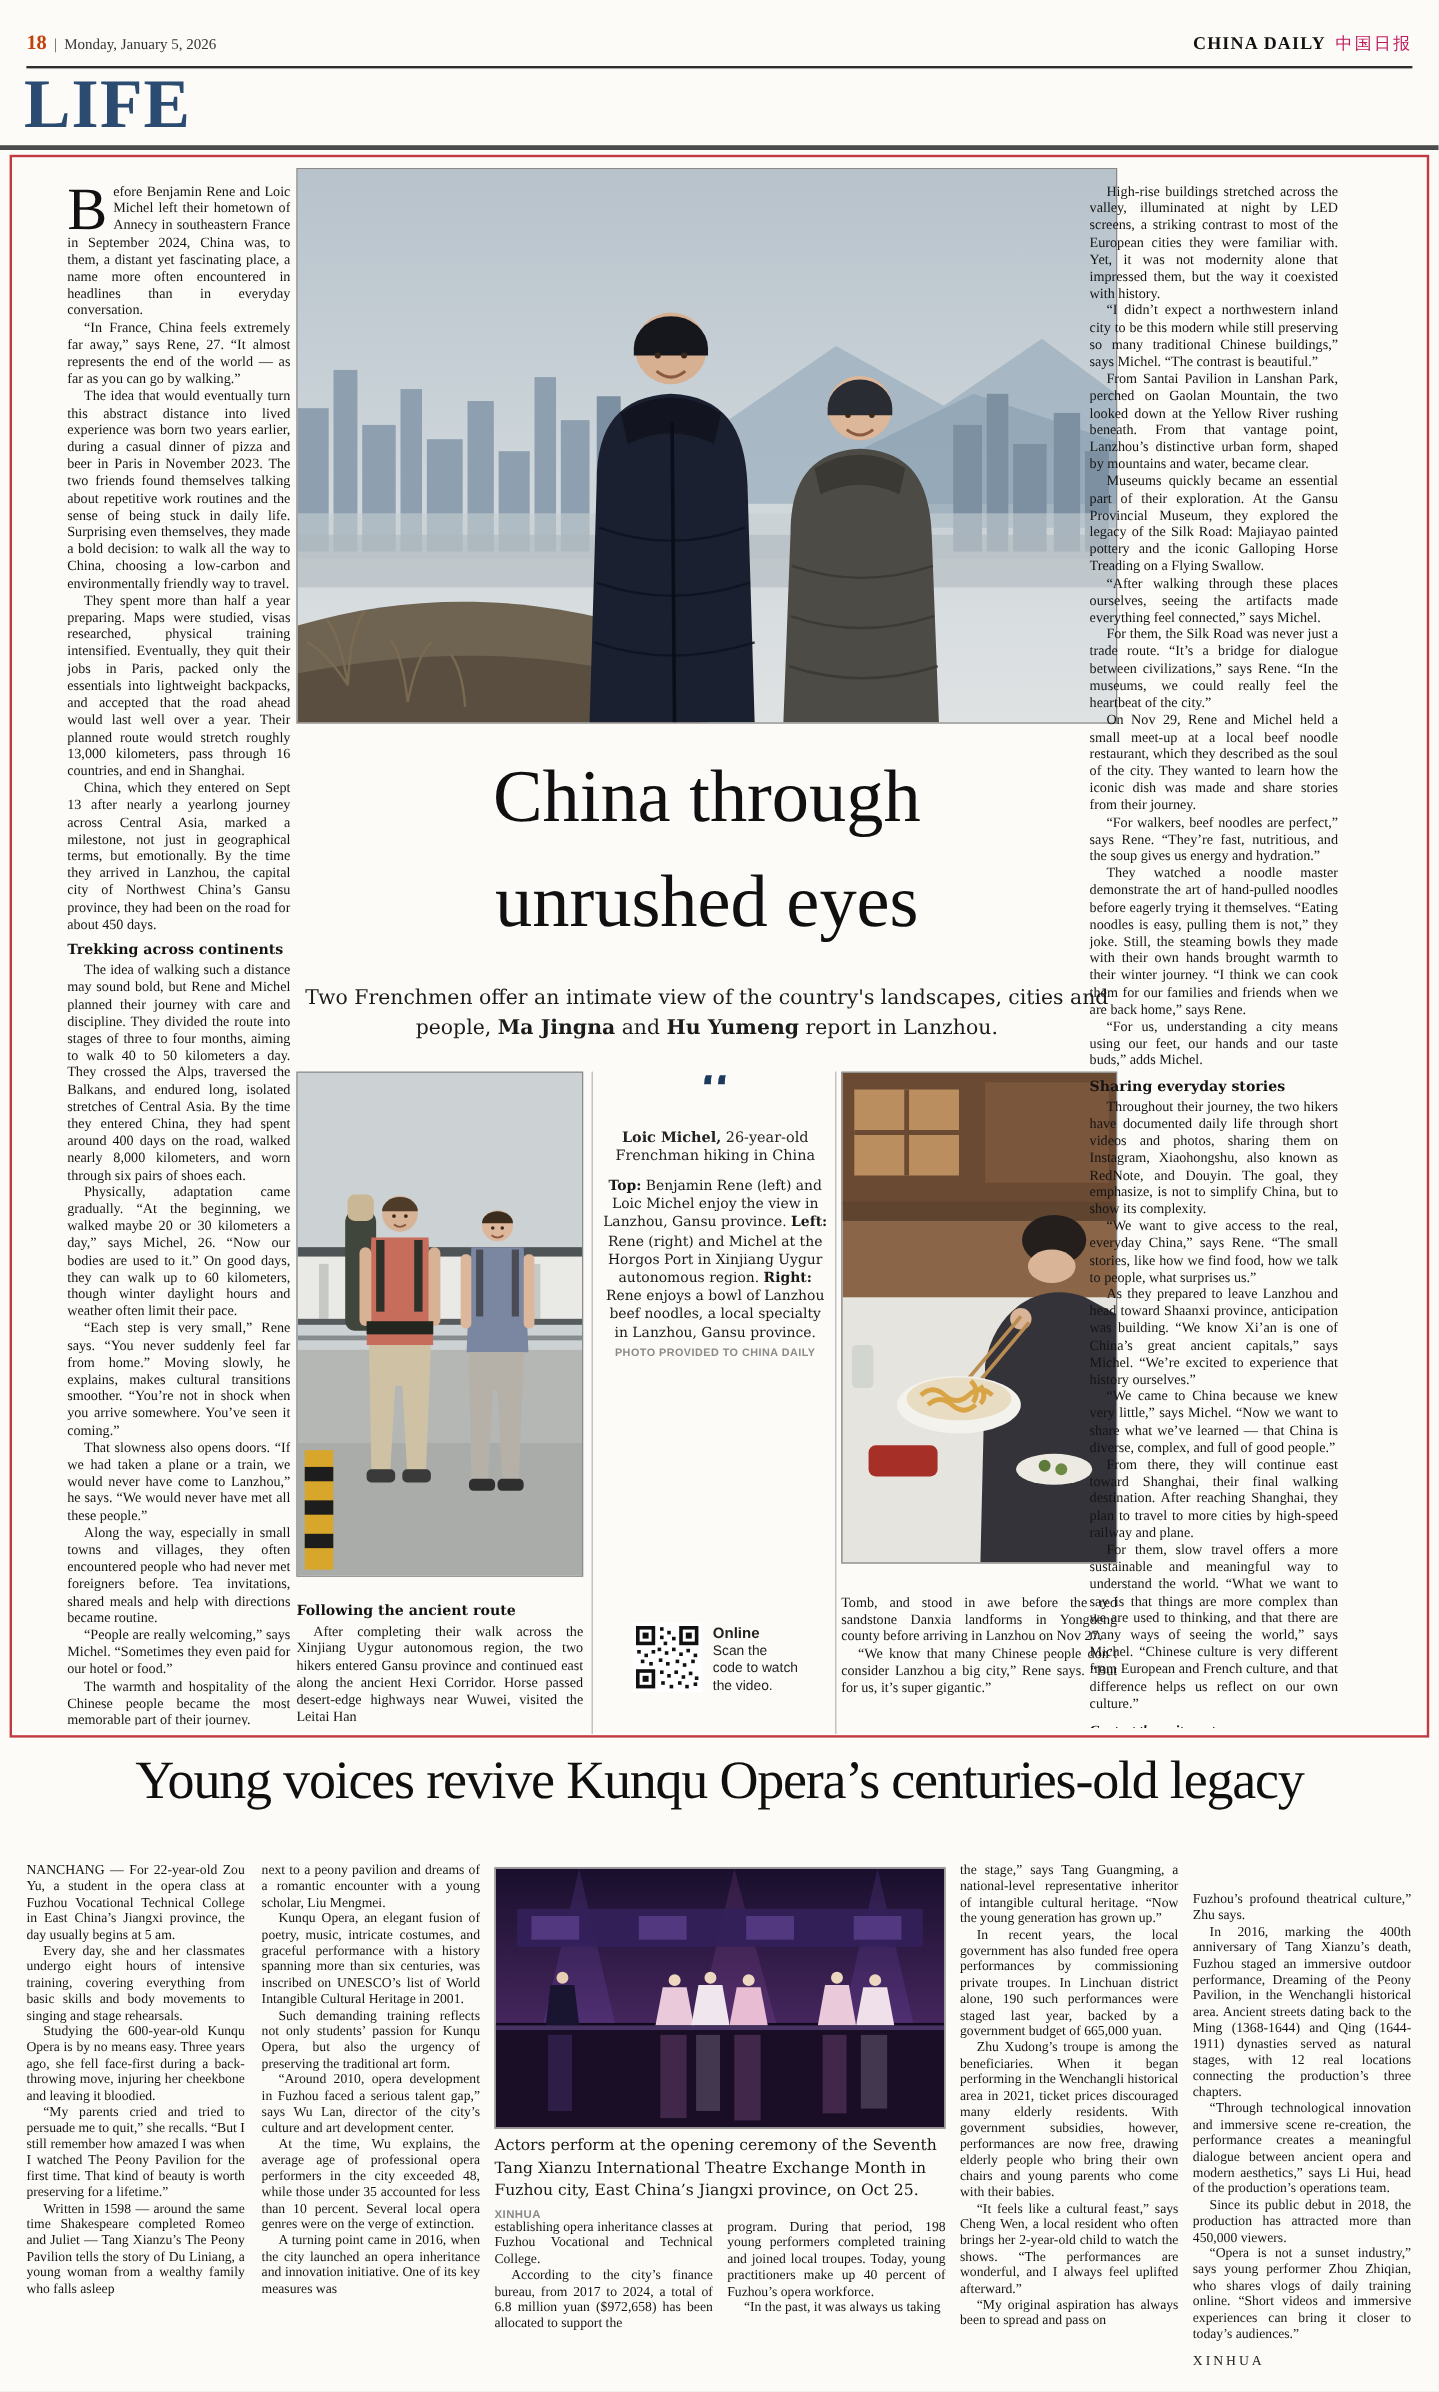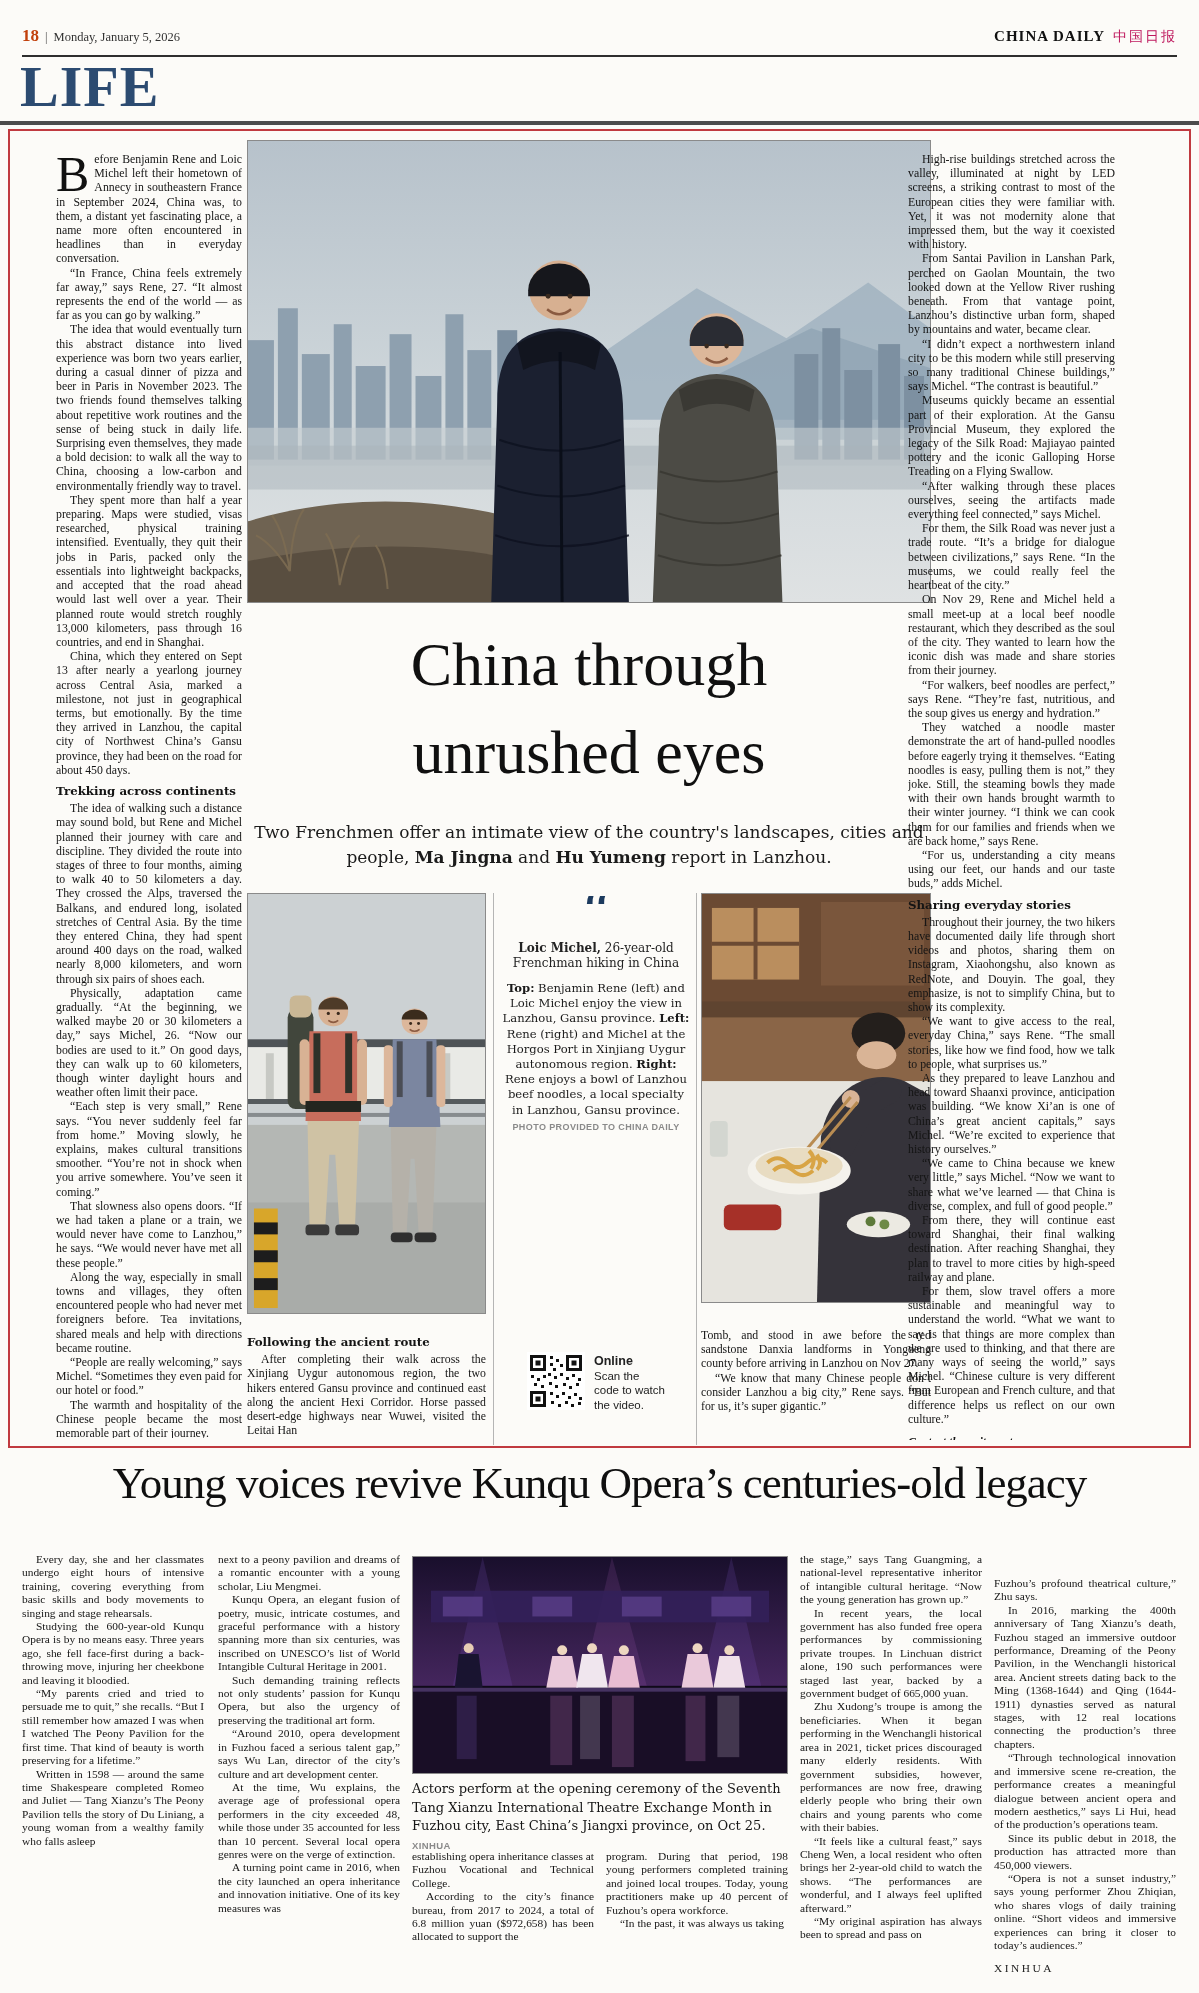--- a/index.html
+++ b/index.html
@@ -374,22 +374,22 @@
     </div>
   </div>
 
   <div class="bodycol tombcol">
     <p class="noindent">Tomb, and stood in awe before the red sandstone Danxia landforms in Yongdeng county before arriving in Lanzhou on Nov 27.</p>
     <p>“We know that many Chinese people don’t consider Lanzhou a big city,” Rene says. “But for us, it’s super gigantic.”</p>
   </div>
 
   <div class="bodycol a1-col5">
     <p>High-rise buildings stretched across the valley, illuminated at night by LED screens, a striking contrast to most of the European cities they were familiar with. Yet, it was not modernity alone that impressed them, but the way it coexisted with history.</p>
+    <p>“I didn’t expect a northwestern inland city to be this modern while still preserving so many traditional Chinese buildings,” says Michel. “The contrast is beautiful.”</p>
     <p>From Santai Pavilion in Lanshan Park, perched on Gaolan Mountain, the two looked down at the Yellow River rushing beneath. From that vantage point, Lanzhou’s distinctive urban form, shaped by mountains and water, became clear.</p>
-    <p>“I didn’t expect a northwestern inland city to be this modern while still preserving so many traditional Chinese buildings,” says Michel. “The contrast is beautiful.”</p>
     <p>Museums quickly became an essential part of their exploration. At the Gansu Provincial Museum, they explored the legacy of the Silk Road: Majiayao painted pottery and the iconic Galloping Horse Treading on a Flying Swallow.</p>
     <p>“After walking through these places ourselves, seeing the artifacts made everything feel connected,” says Michel.</p>
     <p>For them, the Silk Road was never just a trade route. “It’s a bridge for dialogue between civilizations,” says Rene. “In the museums, we could really feel the heartbeat of the city.”</p>
     <p>On Nov 29, Rene and Michel held a small meet-up at a local beef noodle restaurant, which they described as the soul of the city. They wanted to learn how the iconic dish was made and share stories from their journey.</p>
     <p>“For walkers, beef noodles are perfect,” says Rene. “They’re fast, nutritious, and the soup gives us energy and hydration.”</p>
     <p>They watched a noodle master demonstrate the art of hand-pulled noodles before eagerly trying it themselves. “Eating noodles is easy, pulling them is not,” they joke. Still, the steaming bowls they made with their own hands brought warmth to their winter journey. “I think we can cook them for our families and friends when we are back home,” says Rene.</p>
     <p>“For us, understanding a city means using our feet, our hands and our taste buds,” adds Michel.</p>
     <p class="subhead">Sharing everyday stories</p>
     <p>Throughout their journey, the two hikers have documented daily life through short videos and photos, sharing them on Instagram, Xiaohongshu, also known as RedNote, and Douyin. The goal, they emphasize, is not to simplify China, but to show its complexity.</p>
     <p>“We want to give access to the real, everyday China,” says Rene. “The small stories, like how we find food, how we talk to people, what surprises us.”</p>
@@ -397,20 +397,21 @@
     <p>“We came to China because we knew very little,” says Michel. “Now we want to share what we’ve learned — that China is diverse, complex, and full of good people.”</p>
     <p>From there, they will continue east toward Shanghai, their final walking destination. After reaching Shanghai, they plan to travel to more cities by high-speed railway and plane.</p>
     <p>For them, slow travel offers a more sustainable and meaningful way to understand the world. “What we want to say is that things are more complex than we are used to thinking, and that there are many ways of seeing the world,” says Michel. “Chinese culture is very different from European and French culture, and that difference helps us reflect on our own culture.”</p>
     <p class="contact">Contact the writers at</p>
 
   </div>
 
   <div class="a2-headline">Young voices revive Kunqu Opera’s centuries-old legacy</div>
 
   <div class="bodycol a2col a2-c1">
+    <p class="noindent">NANCHANG — For 22-year-old Zou Yu, a student in the opera class at Fuzhou Vocational Technical College in East China’s Jiangxi province, the day usually begins at 5 am.</p>
     <p>Every day, she and her classmates undergo eight hours of intensive training, covering everything from basic skills and body movements to singing and stage rehearsals.</p>
     <p>Studying the 600-year-old Kunqu Opera is by no means easy. Three years ago, she fell face-first during a back-throwing move, injuring her cheekbone and leaving it bloodied.</p>
     <p>“My parents cried and tried to persuade me to quit,” she recalls. “But I still remember how amazed I was when I watched The Peony Pavilion for the first time. That kind of beauty is worth preserving for a lifetime.”</p>
     <p>Written in 1598 — around the same time Shakespeare completed Romeo and Juliet — Tang Xianzu’s The Peony Pavilion tells the story of Du Liniang, a young woman from a wealthy family who falls asleep</p>
   </div>
 
   <div class="bodycol a2col a2-c2">
     <p class="noindent">next to a peony pavilion and dreams of a romantic encounter with a young scholar, Liu Mengmei.</p>
     <p>Kunqu Opera, an elegant fusion of poetry, music, intricate costumes, and graceful performance with a history spanning more than six centuries, was inscribed on UNESCO’s list of World Intangible Cultural Heritage in 2001.</p>
     <p>Such demanding training reflects not only students’ passion for Kunqu Opera, but also the urgency of preserving the traditional art form.</p>

